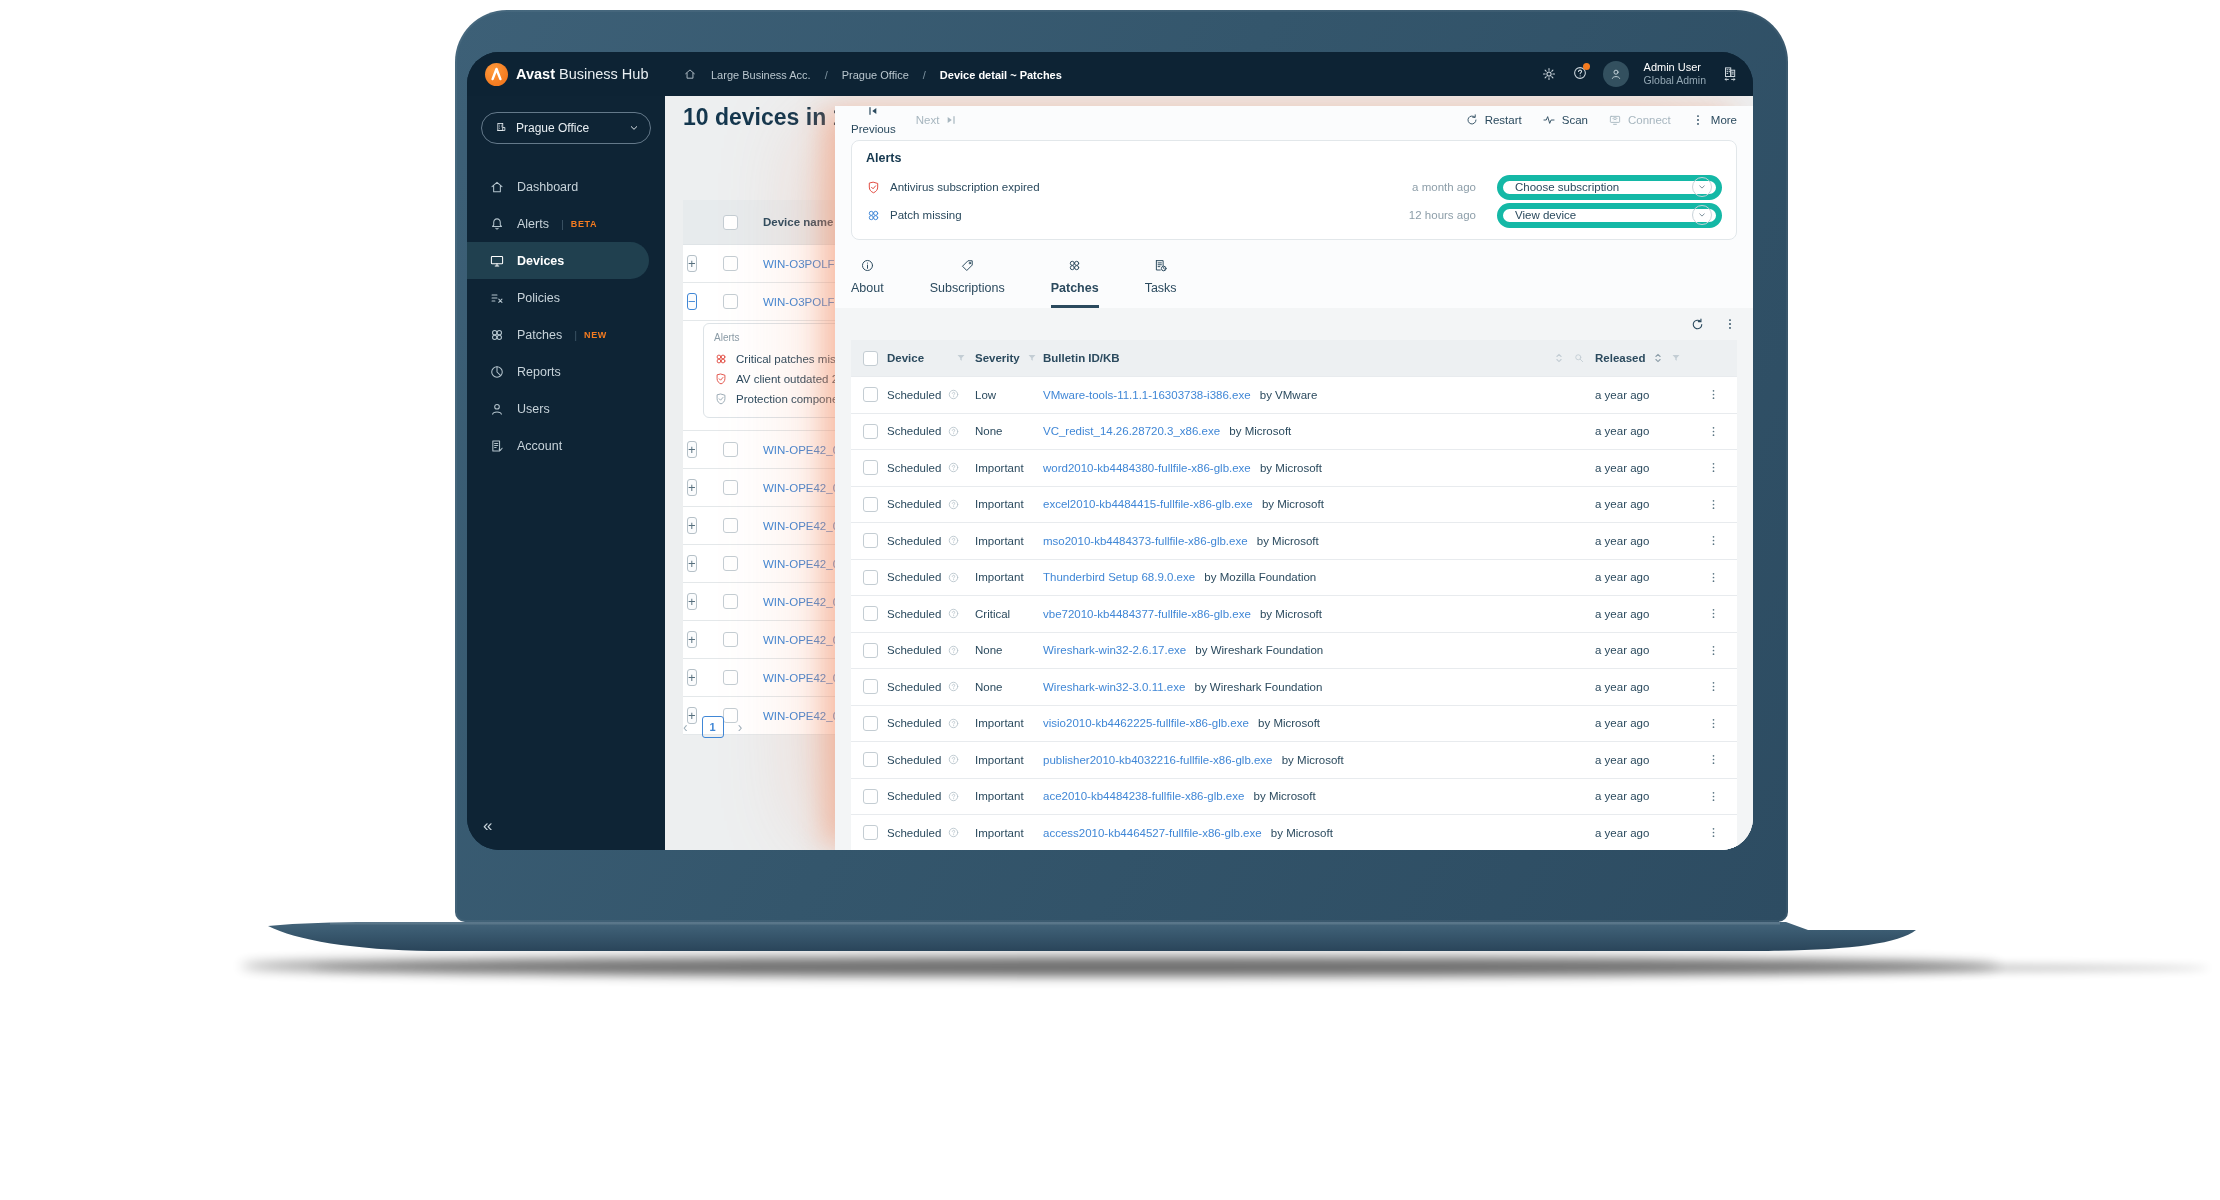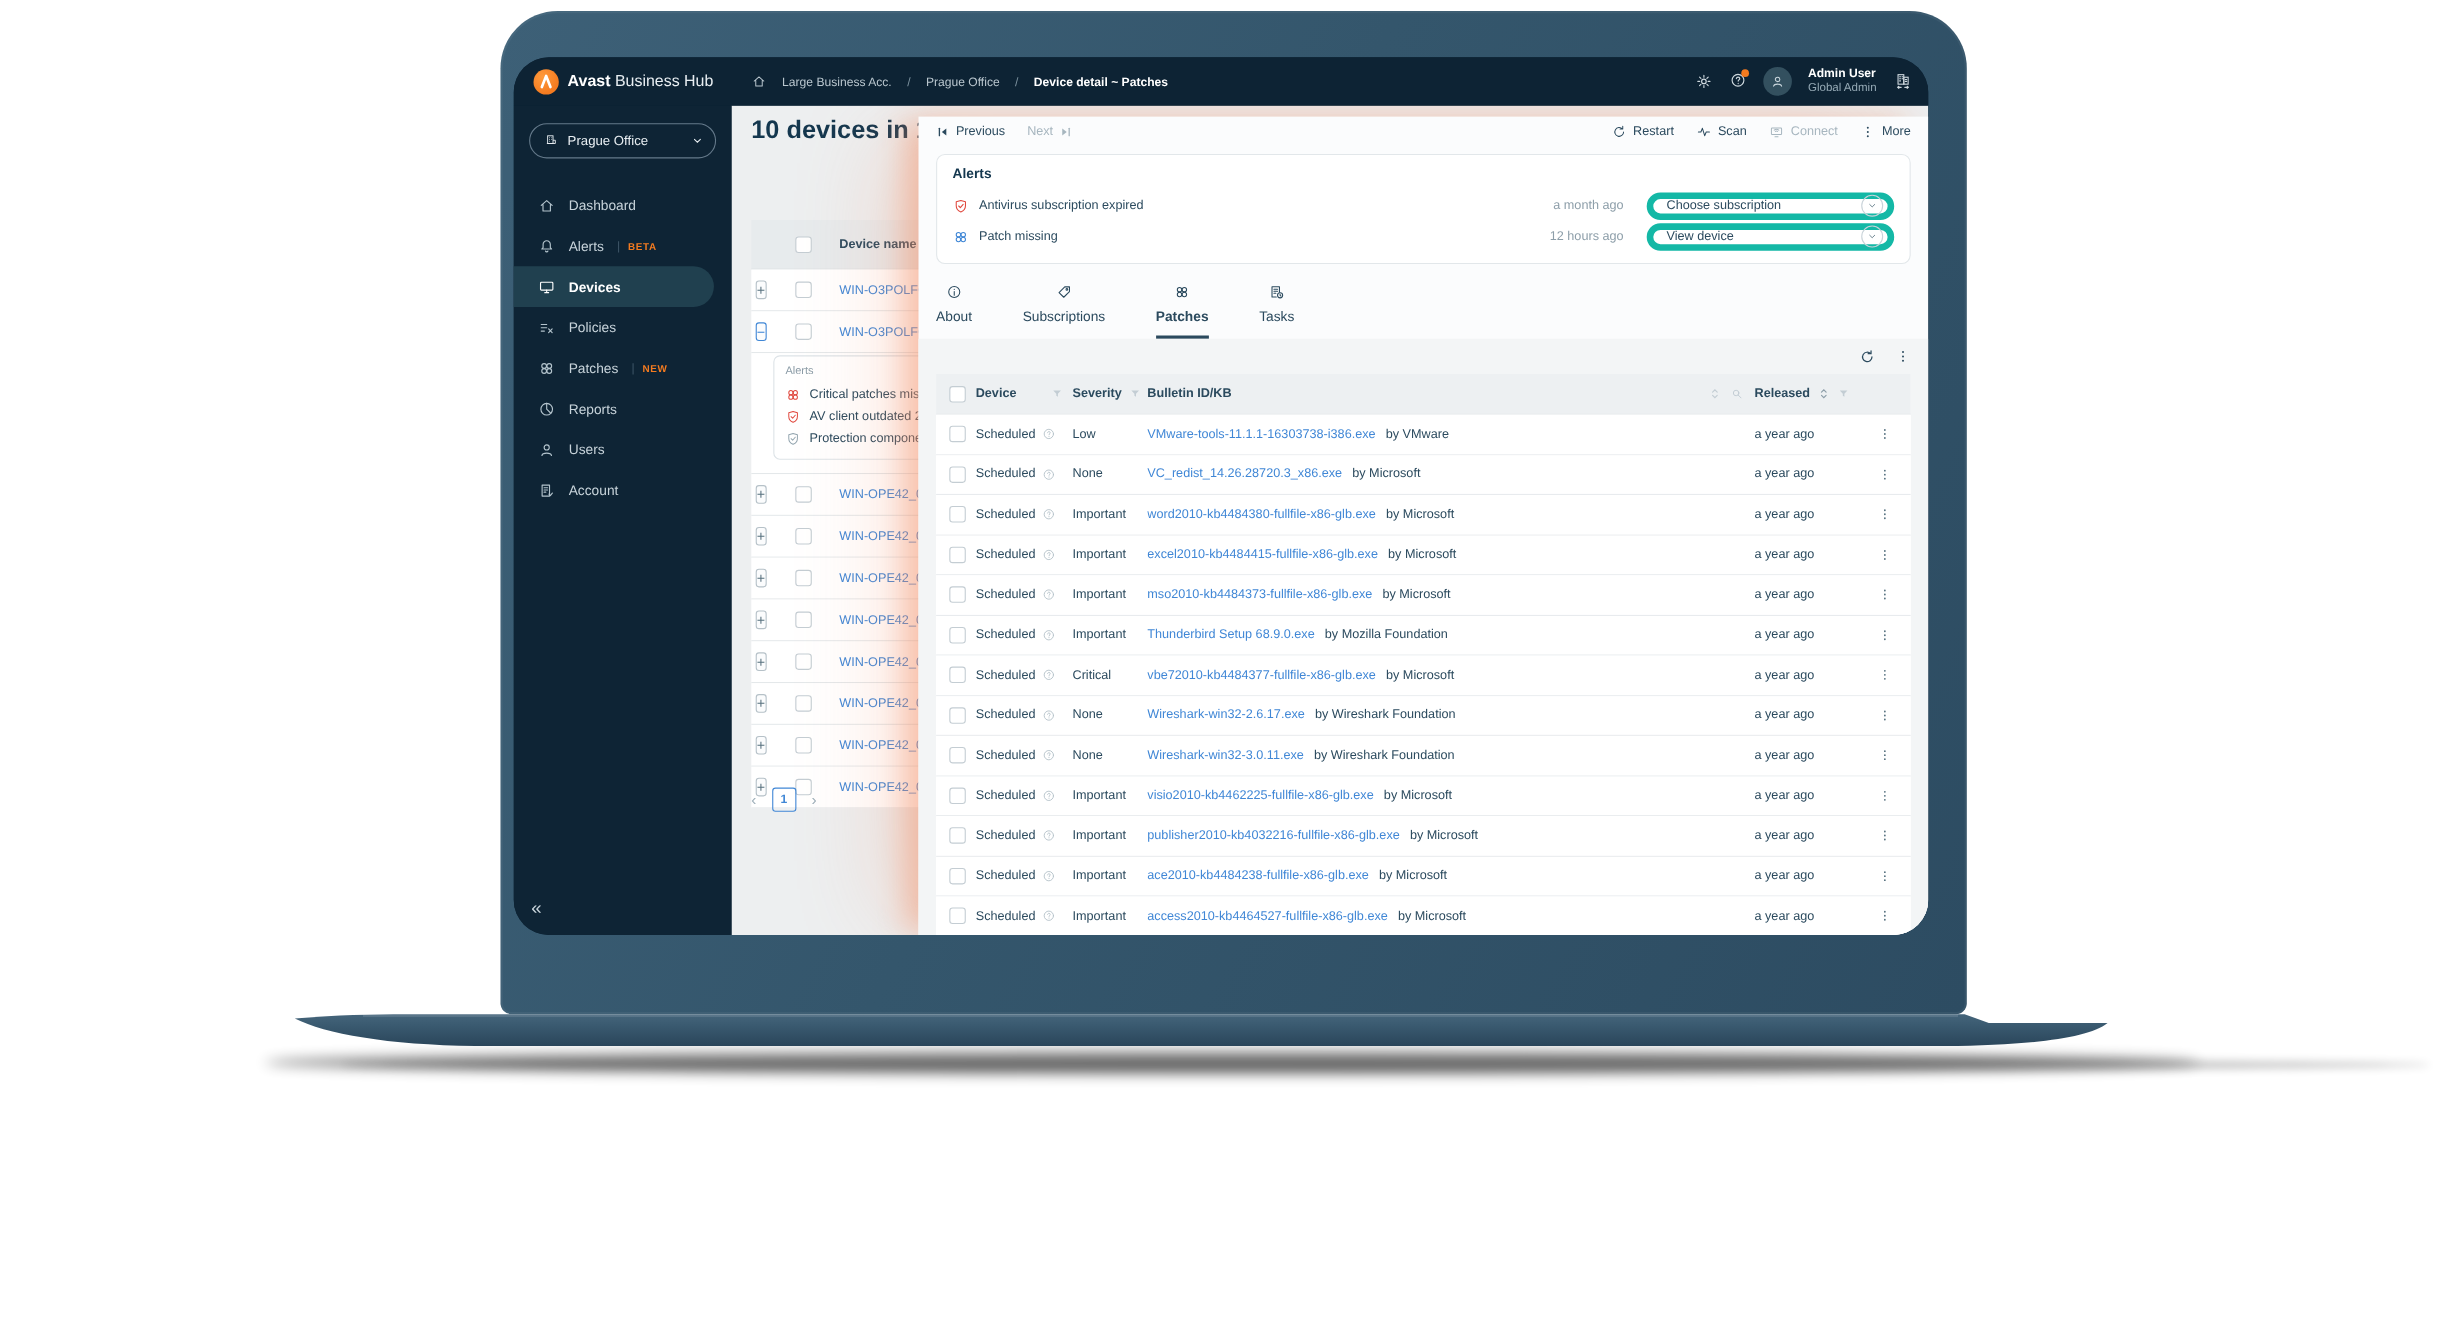--- a/index.html
+++ b/index.html
@@ -19,21 +19,21 @@
   .brand-text b{font-weight:700;}
   .brand-text span{font-weight:300;color:#e8eef2;}
   .crumbs{position:absolute;left:216px;display:flex;align-items:flex-end;gap:14px;font-size:11px;color:#b9c6ce;white-space:nowrap;}
   .crumb-sep{color:#7c919e;}
   .crumb.last{color:#fff;font-weight:700;}
   .top-right{margin-left:auto;display:flex;align-items:center;gap:15px;padding-right:14px;}
   .help-wrap{position:relative;}
   .help-dot{position:absolute;right:-2px;top:-2px;width:7px;height:7px;border-radius:50%;background:#f47b20;}
   .avatar{width:26px;height:26px;border-radius:50%;background:#33505f;display:flex;align-items:center;justify-content:center;color:#c6d3da;}
   .user-block{line-height:1.25;}
-  .user-name{font-size:11px;font-weight:700;color:#fff;}
+  .user-name{font-size:11px;font-weight:400;color:#fff;}
   .user-role{font-size:10.5px;color:#94a8b4;}
   
   .sidebar{position:absolute;left:0;top:44px;bottom:0;width:198px;background:#0e2435;z-index:20;}
   .org-pill{margin:16px 14px 24px;height:30px;border:1px solid #64798a;border-radius:16px;display:flex;align-items:center;gap:8px;padding:0 10px 0 12px;color:#e8eef2;font-size:12px;cursor:pointer;}
   .org-pill .lbl{flex:1;}
   .side-item{height:37px;display:flex;align-items:center;gap:12px;padding-left:22px;color:#c7d3da;font-size:12.5px;cursor:pointer;}
   .side-item .ic{color:#b4c4cd;}
   .side-item.active{background:#20404f;border-radius:0 19px 19px 0;width:calc(100% - 16px);padding-left:22px;box-sizing:border-box;color:#fff;font-weight:700;}
   .side-item.active .ic{color:#fff;}
   .side-badge{display:flex;align-items:center;gap:7px;}
@@ -59,21 +59,21 @@
   
   .overlay{position:absolute;left:170px;top:10px;right:0;bottom:0;background:#fbfcfd;z-index:25;
      box-shadow:-16px 0 26px -4px rgba(241,138,96,.45), -50px 0 80px -20px rgba(241,138,96,.22);
      display:flex;flex-direction:column;}
   .ov-header{height:34px;margin-top:8px;padding:0 16px;display:flex;align-items:center;gap:10px;}
   .badge-danger{border:1px solid #f3a884;background:#fdf2eb;color:#e96d2f;font-size:10.5px;font-weight:700;padding:3px 11px;border-radius:12px;}
   .ov-name{font-size:14.5px;font-weight:700;color:#14374e;}
   .ov-header .right{margin-left:auto;display:flex;align-items:center;gap:24px;color:#2b4a5e;}
   .dbl-chev{font-size:16px;cursor:pointer;letter-spacing:-2px;}
   .ov-nav{height:28px;padding:0 16px;display:flex;align-items:center;font-size:11.5px;}
-  .nav-prev{display:flex;align-items:center;gap:6px;color:#2b4a5e;cursor:pointer;}
+  .nav-prev{display:flex;align-items:center;gap:6px;color:#2b4a5e;cursor:pointer;flex-direction:column;}
   .nav-next{display:flex;align-items:center;gap:6px;color:#a7b6bf;margin-left:20px;cursor:pointer;}
   .ov-actions{margin-left:auto;display:flex;align-items:center;gap:20px;}
   .act{display:flex;align-items:center;gap:6px;color:#2b4a5e;font-size:11.5px;cursor:pointer;}
   .act.disabled{color:#a7b6bf;cursor:default;}
   .alerts-card{margin:6px 16px 0;border:1px solid #e2e7ea;border-radius:8px;background:#fff;padding:10px 14px 10px;}
   .alerts-card .ttl{font-size:12.5px;font-weight:700;color:#14374e;margin-bottom:8px;}
   .al-row{display:flex;align-items:center;height:28px;gap:9px;font-size:11.5px;color:#2b4a5e;}
   .al-time{margin-left:auto;color:#8d9ea9;margin-right:12px;}
   .al-select{width:225px;height:25px;border:6px solid #14b8a6;border-radius:13px;background:#fff;display:flex;align-items:center;padding:0 4px 0 12px;font-size:11.5px;color:#2b4a5e;cursor:pointer;box-sizing:border-box;}
   .al-select .chev-circle{margin-left:auto;width:18px;height:18px;border:1px solid #c9d3d9;border-radius:50%;display:flex;align-items:center;justify-content:center;color:#5a7482;}

